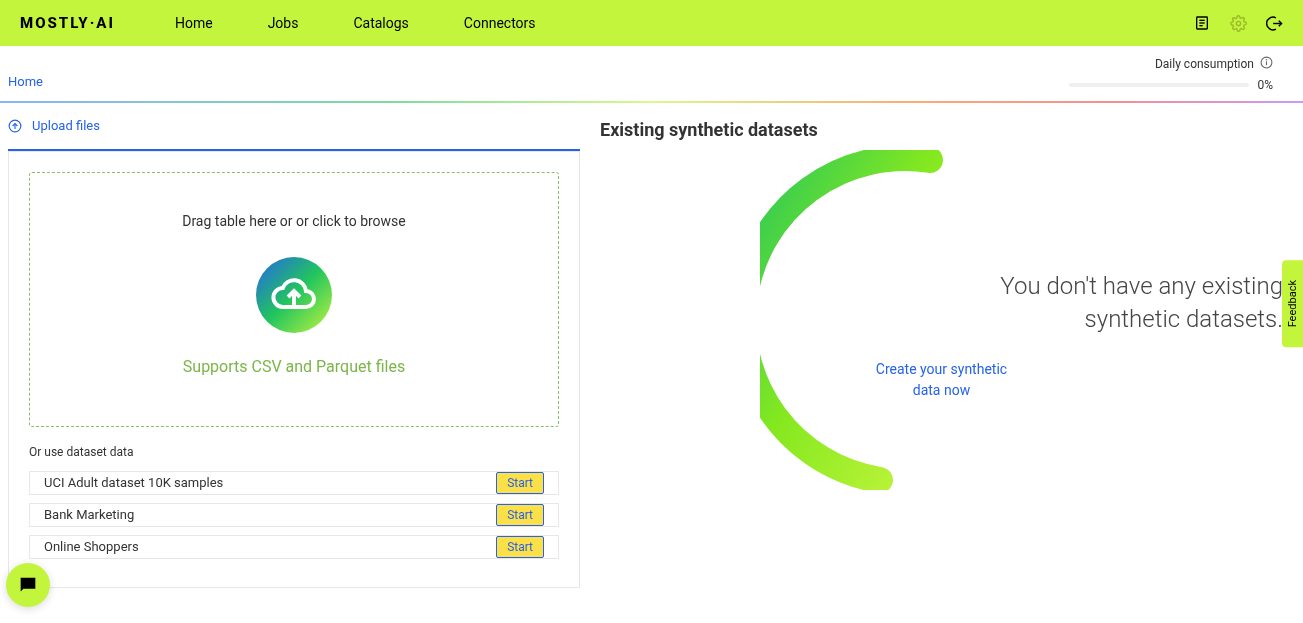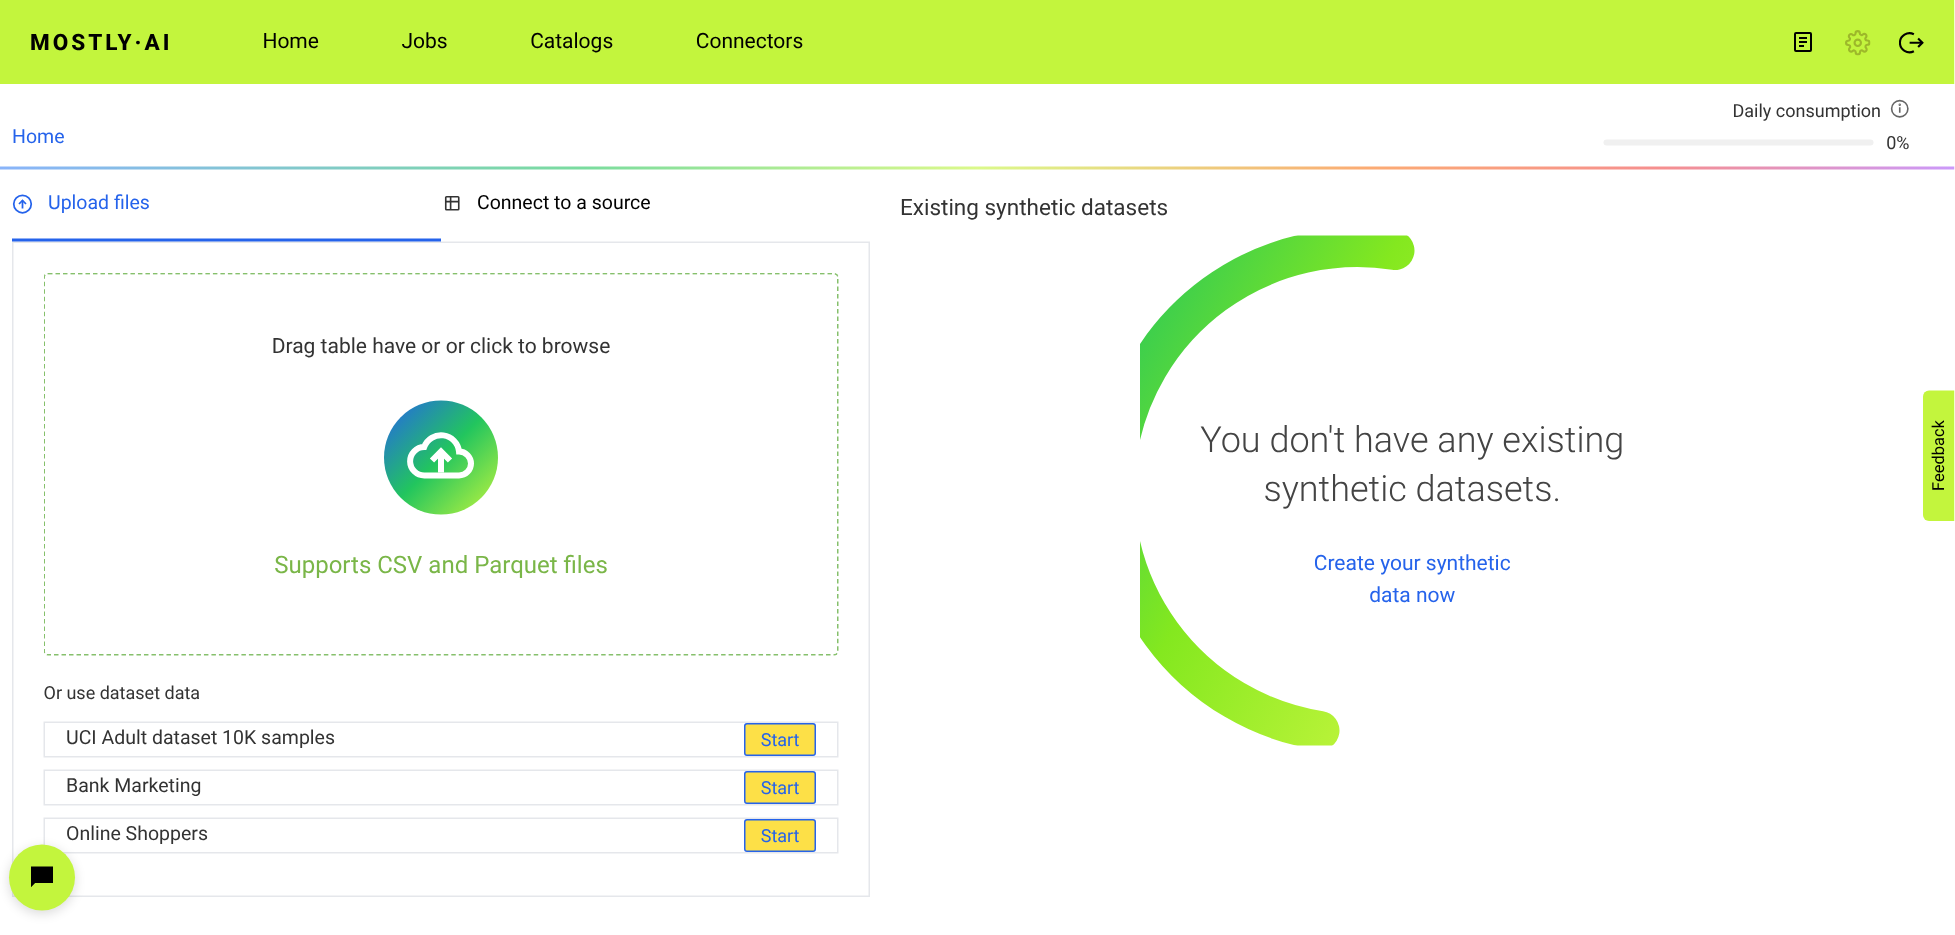--- a/index.html
+++ b/index.html
@@ -1,19 +1,19 @@
 <!DOCTYPE html>
 <html><head>
 <meta charset="utf-8">
 <style>
 * { margin: 0; padding: 0; box-sizing: border-box; font-family: -apple-system, BlinkMacSystemFont, "Segoe UI", Roboto, Arial, sans-serif; }
 body { width: 1303px; height: 623px; background: #fff; position: relative; overflow: hidden; }
 
 
-.header { background: #c3f53d; height: 56px; display: flex; align-items: center; padding: 0 20px; }
+.header { background: #c3f53d; height: 46px; display: flex; align-items: center; padding: 0 20px; }
 .logo { font-weight: 800; font-size: 15px; letter-spacing: 2px; color: #000; margin-right: 60px; }
 .nav { display: flex; gap: 55px; }
 .nav-item { font-size: 14px; color: #000; cursor: pointer; }
 .header-right { margin-left: auto; display: flex; gap: 18px; align-items: center; }
 .header-icon { width: 18px; height: 18px; display: flex; align-items: center; justify-content: center; cursor: pointer; }
 
 
 .subheader { display: flex; justify-content: space-between; align-items: flex-start; padding: 10px 30px 0 8px; border-bottom: 2px solid transparent; }
 .breadcrumb { font-size: 13px; color: #2563eb; padding: 18px 0 10px 0; }
 .consumption-wrap { text-align: right; font-size: 12px; color: #333; }
@@ -40,23 +40,23 @@
 .dropzone { border: 1px dashed #86c06c; border-radius: 3px; text-align: center; padding: 40px 20px 50px; }
 .dropzone-title { font-size: 14px; color: #333; margin-bottom: 28px; }
 .cloud-icon-wrap { width: 76px; height: 76px; margin: 0 auto 24px; border-radius: 50%; background: linear-gradient(135deg, #2563eb 0%, #22c55e 50%, #c3f53d 100%); display: flex; align-items: center; justify-content: center; }
 .dropzone-sub { font-size: 16px; color: #7ab648; }
 
 .sample-label { font-size: 12px; color: #333; margin: 18px 0 12px 0; }
 .sample-row { border: 1px solid #e5e7eb; padding: 0 14px; display: flex; justify-content: space-between; align-items: center; margin-bottom: 8px; font-size: 13px; color: #333; }
 .start-btn { border: 1px solid #2563eb; color: #2563eb; background: #fde047; font-size: 12px; padding: 3px 10px; cursor: pointer; border-radius: 2px; }
 
 
-.right-title { font-size: 15px; color: #333; font-weight: 400; padding: 16px 0 10px 0; }
+.right-title { font-size: 18px; color: #333; font-weight: 700; padding: 16px 0 10px 0; }
 .empty-state { position: relative; text-align: center; padding-top: 120px; }
-.empty-text { font-size: 24px; color: #444; font-weight: 300; line-height: 1.4; }
+.empty-text { font-size: 24px; color: #444; font-weight: 300; line-height: 1.4; text-align: right; }
 .empty-link { color: #2563eb; font-size: 14px; font-weight: 400; display: inline-block; margin-top: 22px; cursor: pointer; max-width: 160px; line-height: 1.5; }
 .swirl { position: absolute; left: 160px; top: 0px; width: 340px; height: 340px; pointer-events:none; }
 
 
 .feedback-tab { position: absolute; right: 0; top: 260px; background: #c3f53d; color: #000; font-size: 11px; padding: 20px 4px; writing-mode: vertical-rl; transform: rotate(180deg); border-radius: 0 4px 4px 0; cursor: pointer; }
 
 
 .chat-bubble { position: absolute; left: 6px; bottom: 16px; width: 44px; height: 44px; border-radius: 50%; background: #c3f53d; display: flex; align-items: center; justify-content: center; cursor: pointer; box-shadow: 0 2px 8px rgba(0,0,0,0.15); }
 </style>
 </head>
@@ -122,35 +122,25 @@
       <div class="tab active">
         <span class="tab-icon">
           <svg width="14" height="14" viewBox="0 0 24 24" fill="none" stroke="#2563eb" stroke-width="2">
               <circle cx="12" cy="12" r="10"></circle>
               <path d="M12 17V8"></path>
               <path d="M8 12l4-4 4 4"></path>
             </svg>
         </span>
         <span>Upload files</span>
       </div>
-      <div class="tab">
-        <span class="tab-icon">
-          <svg width="13" height="13" viewBox="0 0 24 24" fill="none" stroke="#333" stroke-width="2">
-              <rect x="4" y="4" width="16" height="16" rx="1"></rect>
-              <line x1="4" y1="10" x2="20" y2="10"></line>
-              <line x1="10" y1="4" x2="10" y2="20"></line>
-            </svg>
-        </span>
-        <span>Connect to a source</span>
-      </div>
     </div>
 
     <div class="panel">
       <div class="dropzone">
-        <div class="dropzone-title">Drag table have or or click to browse</div>
+        <div class="dropzone-title">Drag table here or or click to browse</div>
         <div class="cloud-icon-wrap">
           <svg width="48" height="48" viewBox="0 0 24 24" fill="none" stroke="#fff" stroke-width="2">
               <path d="M18 18a4 4 0 0 0 0-8 6 6 0 0 0-11.6-1.5A4.5 4.5 0 0 0 6.5 18H18z"></path>
               <path d="M12 17V10"></path>
               <path d="M9 13l3-3 3 3"></path>
             </svg>
         </div>
         <div class="dropzone-sub">Supports CSV and Parquet files</div>
       </div>
 

